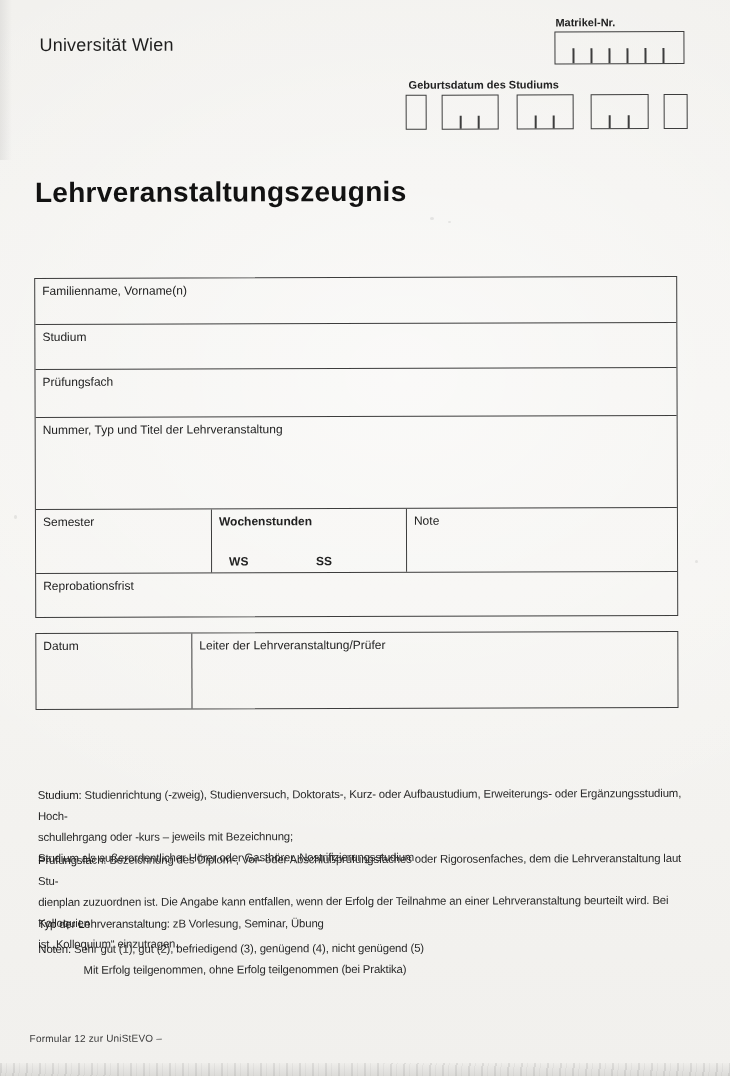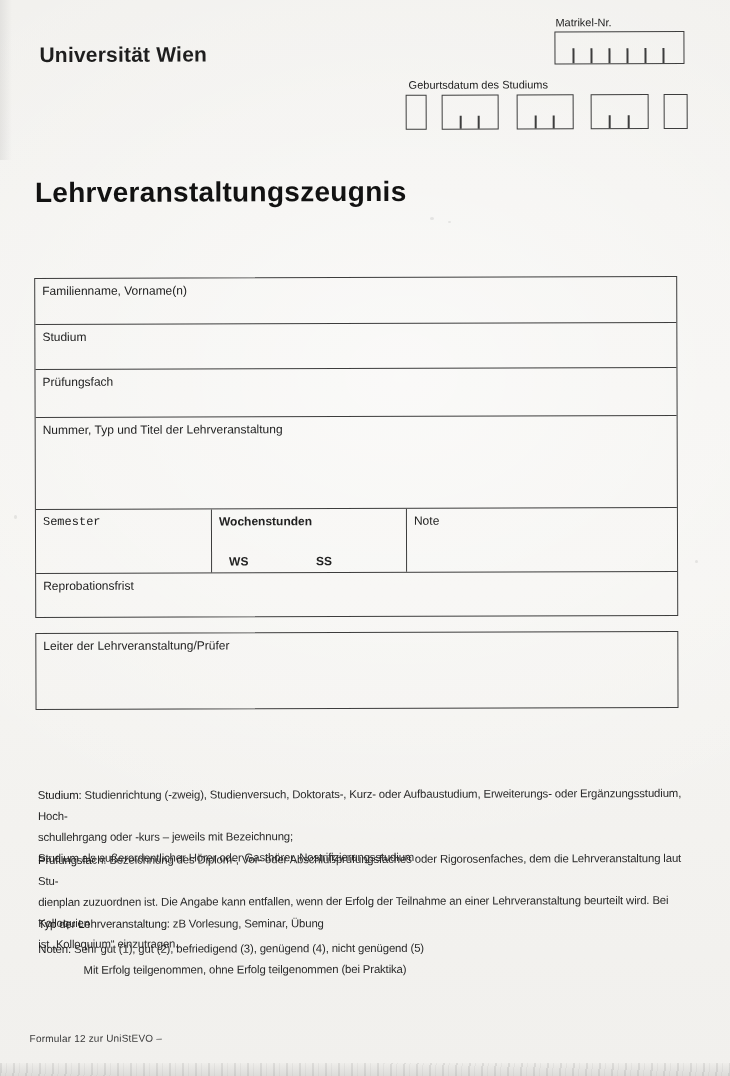--- a/index.html
+++ b/index.html
@@ -21,24 +21,24 @@
   .scan{position:absolute;left:0;top:0;width:730px;height:1076px;transform:rotate(-0.18deg);transform-origin:50% 50%;}
   
   .smudge-tl{position:absolute;left:0;top:0;width:12px;height:160px;
     background:linear-gradient(90deg,rgba(90,90,90,0.10),rgba(90,90,90,0));}
   .bottom-band{position:absolute;left:0;bottom:0;width:730px;height:13px;
     background:
       repeating-linear-gradient(93deg,rgba(70,70,70,0.10) 0 2px,rgba(0,0,0,0) 2px 6px,rgba(70,70,70,0.05) 6px 7px,rgba(0,0,0,0) 7px 13px),
       linear-gradient(0deg,rgba(110,110,110,0.16),rgba(110,110,110,0.02));}
   .speck{position:absolute;background:rgba(90,90,90,0.12);border-radius:50%;}
 
-  .brand{position:absolute;left:41px;top:42px;font-size:21px;font-weight:bold;letter-spacing:0.2px;color:#1e1e1e;}
+  .brand{position:absolute;left:41px;top:34px;font-size:18px;font-weight:normal;letter-spacing:0.2px;color:#1e1e1e;}
   .doc-title{position:absolute;left:36px;top:176px;font-size:28px;font-weight:bold;letter-spacing:0.3px;color:#121212;}
 
-  .small-label{position:absolute;font-size:11px;font-weight:normal;color:#222;}
+  .small-label{position:absolute;font-size:11px;font-weight:bold;color:#222;}
   .lbl-matrikel{left:557px;top:17px;}
   .lbl-kennz{left:410px;top:79px;}
 
   .cellbox{position:absolute;border:1.6px solid #3d3d3d;background:transparent;}
   .box-matrikel{left:556px;top:32px;width:128px;height:31px;}
   .tick{position:absolute;bottom:0;width:1.6px;background:#3d3d3d;}
   .tick-tall{height:15px;}
   .tick-short{height:13px;}
 
   .kennz-row .cellbox{top:95px;height:33px;}
@@ -57,21 +57,21 @@
   .tcell{box-sizing:border-box;position:relative;padding:5px 0 0 7px;font-size:12px;color:#222;}
   .tcell + .tcell{border-left:1.6px solid #3d3d3d;}
   .grow{flex:1 1 auto;}
   .r-name{height:45px;}
   .r-studium{height:45px;}
   .r-fach{height:48px;}
   .r-nummer{height:92px;}
   .r-sem{height:64px;}
   .r-repro{height:44px;}
   .c-geb{width:135px;flex:0 0 135px;}
-  .c-sem{width:175px;flex:0 0 175px;font-family:Liberation Mono, monospace;}
+  .c-sem{width:175px;flex:0 0 175px;}
   .c-wst{width:195px;flex:0 0 195px;font-weight:bold;}
   .ws-ss{position:absolute;bottom:4px;left:0;width:100%;font-size:12px;}
   .ws{position:absolute;left:17px;bottom:0;}
   .ss{position:absolute;left:104px;bottom:0;}
   .t2 .r-datum{height:75px;}
   .c-datum{width:155px;flex:0 0 155px;}
 
   
   .note{position:absolute;left:37px;width:665px;margin:0;font-size:11.4px;line-height:21px;
     letter-spacing:-0.15px;color:#2a2a2a;white-space:pre-wrap;}
@@ -145,20 +145,21 @@
         </div>
         <div class="tcell grow">Note</div>
       </div>
       <div class="trow r-repro">
         <div class="tcell grow">Reprobationsfrist</div>
       </div>
     </div>
 
     <div class="table t2">
       <div class="trow r-datum">
+        <div class="tcell c-datum">Datum</div>
         <div class="tcell grow">Leiter der Lehrveranstaltung/Prüfer</div>
       </div>
     </div>
 
     <p class="note n1"><b>Studium:</b><span> Studienrichtung (-zweig), Studienversuch, Doktorats-, Kurz- oder Aufbaustudium, Erweiterungs- oder Ergänzungsstudium, Hoch-
 schullehrgang oder -kurs – jeweils mit Bezeichnung;
 Studium als außerordentlicher Hörer oder Gasthörer, Nostrifizierungsstudium</span></p>
     <p class="note n2"><b>Prüfungsfach:</b><span> Bezeichnung des Diplom-, Vor- oder Abschlußprüfungsfaches oder Rigorosenfaches, dem die Lehrveranstaltung laut Stu-
 dienplan zuzuordnen ist. Die Angabe kann entfallen, wenn der Erfolg der Teilnahme an einer Lehrveranstaltung beurteilt wird. Bei Kolloquien
 ist „Kolloquium“ einzutragen.</span></p>

